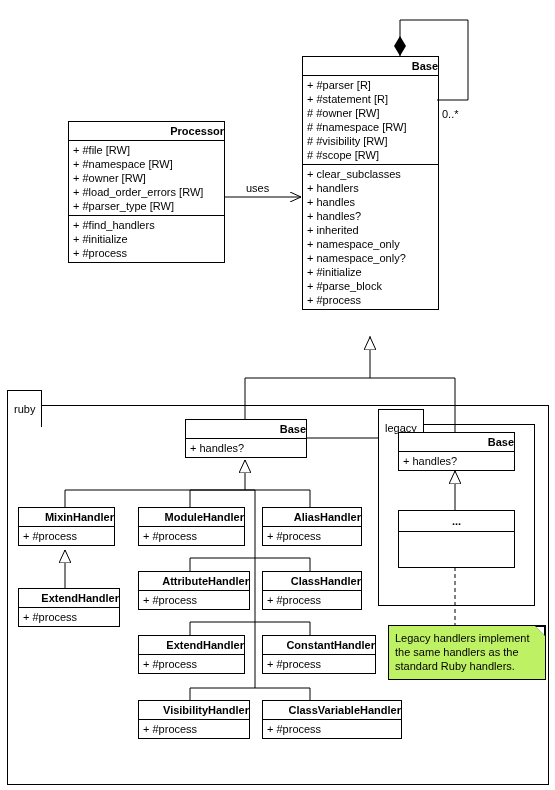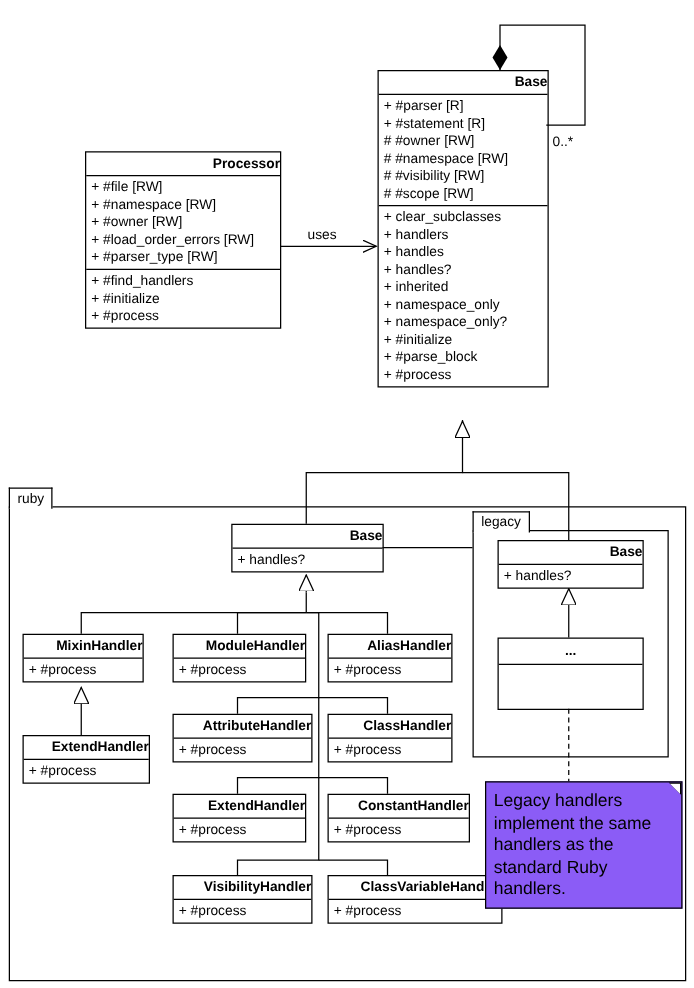--- a/index.html
+++ b/index.html
@@ -2,22 +2,22 @@
 <html><head>
 <meta charset="utf-8">
 <style>
 body{margin:0;padding:0;font-family:Arial,sans-serif;font-size:11px;background:#fff;width:555px;height:790px;position:relative}
 .box{position:absolute;border:1px solid #000;background:#fff}
 .title{text-align:right;font-weight:bold;border-bottom:1px solid #000;padding:3px 0}
 .section{border-bottom:1px solid #000;padding:2px 4px}
 .section:last-child{border-bottom:none}
 .row{padding:1px 0;white-space:nowrap}
 .pkg{position:absolute;border:1px solid #000}
-.pkg-tab{position:absolute;border:1px solid #000;border-bottom:none;background:#fff;padding:2px 6px;top:-16px;left:-1px;font-size:11px}
-.note{position:absolute;border:1px solid #000;background:#8b5cf6;padding:6px;font-size:14px;line-height:1.25}
+.pkg-tab{position:absolute;border:1px solid #000;border-bottom:none;background:#fff;padding:12px 6px;top:-16px;left:-1px;font-size:11px}
+.note{position:absolute;border:1px solid #000;background:#bef264;padding:6px;font-size:11px;line-height:1.25}
 .note-corner{position:absolute;top:0;right:0;width:0;height:0;border-left:10px solid transparent;border-top:10px solid #000}
 .note-corner::after{content:"";position:absolute;top:-9px;right:1px;width:0;height:0;border-left:8px solid transparent;border-top:8px solid #fff}
 svg{position:absolute;top:0;left:0;pointer-events:none}
 </style>
 </head>
 <body>
 
 <div class="box" style="left:68px;top:121px;width:155px">
   <div class="title">Processor</div>
   <div class="section">

